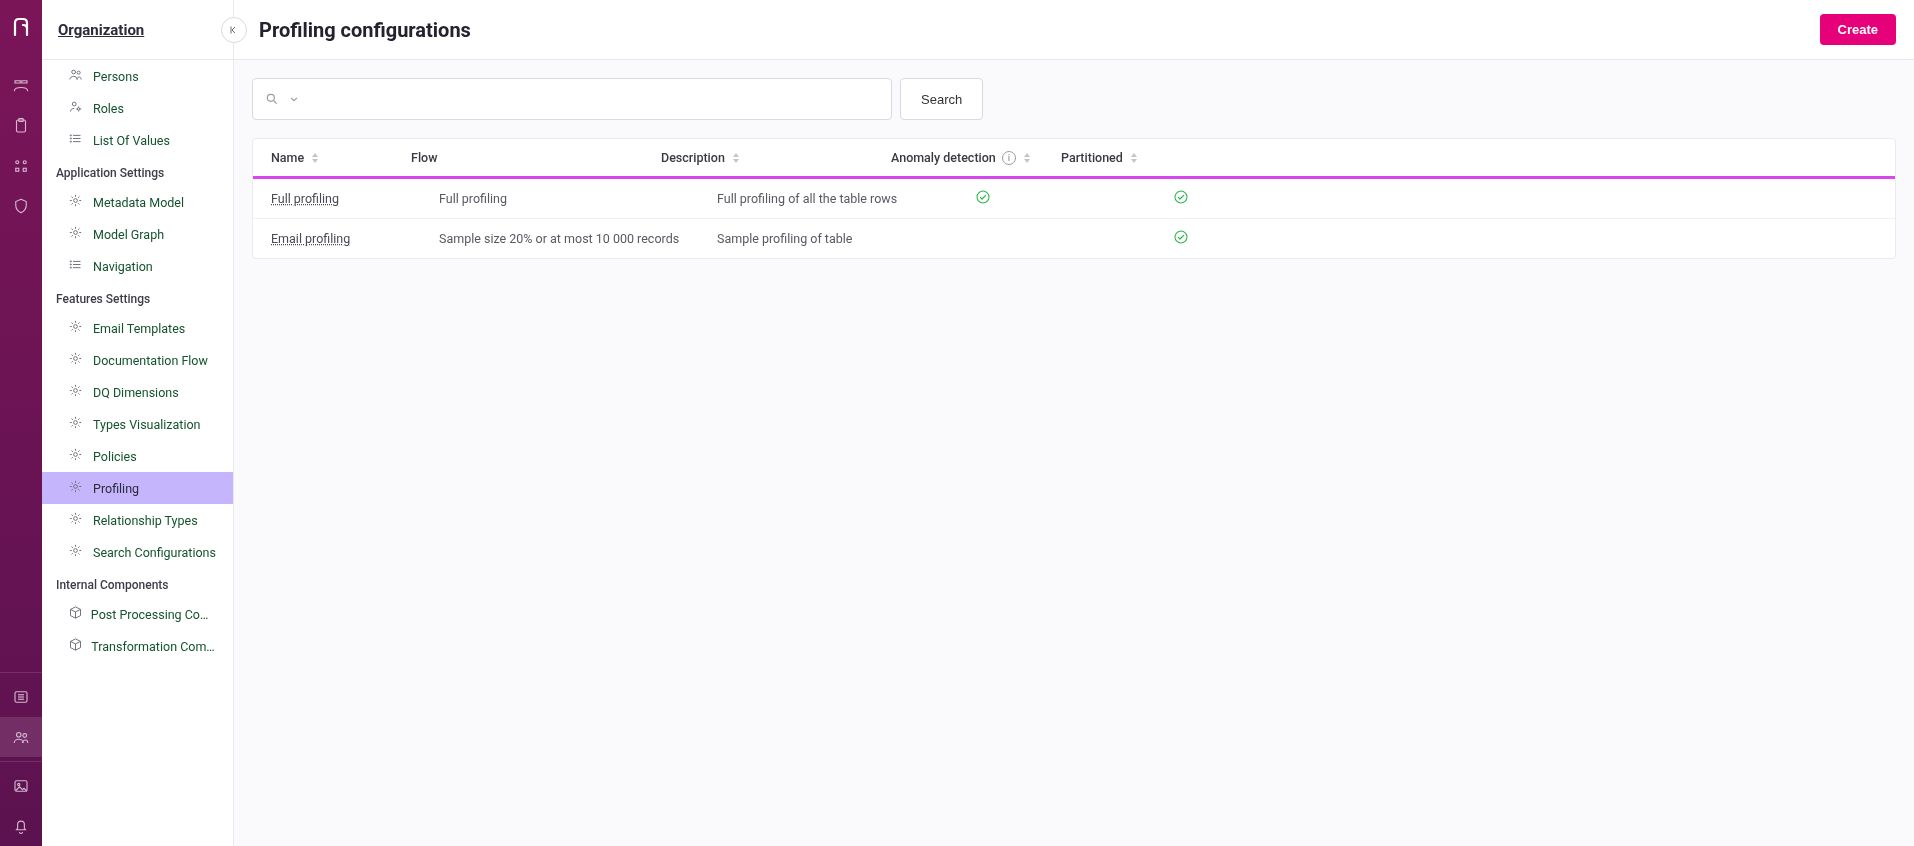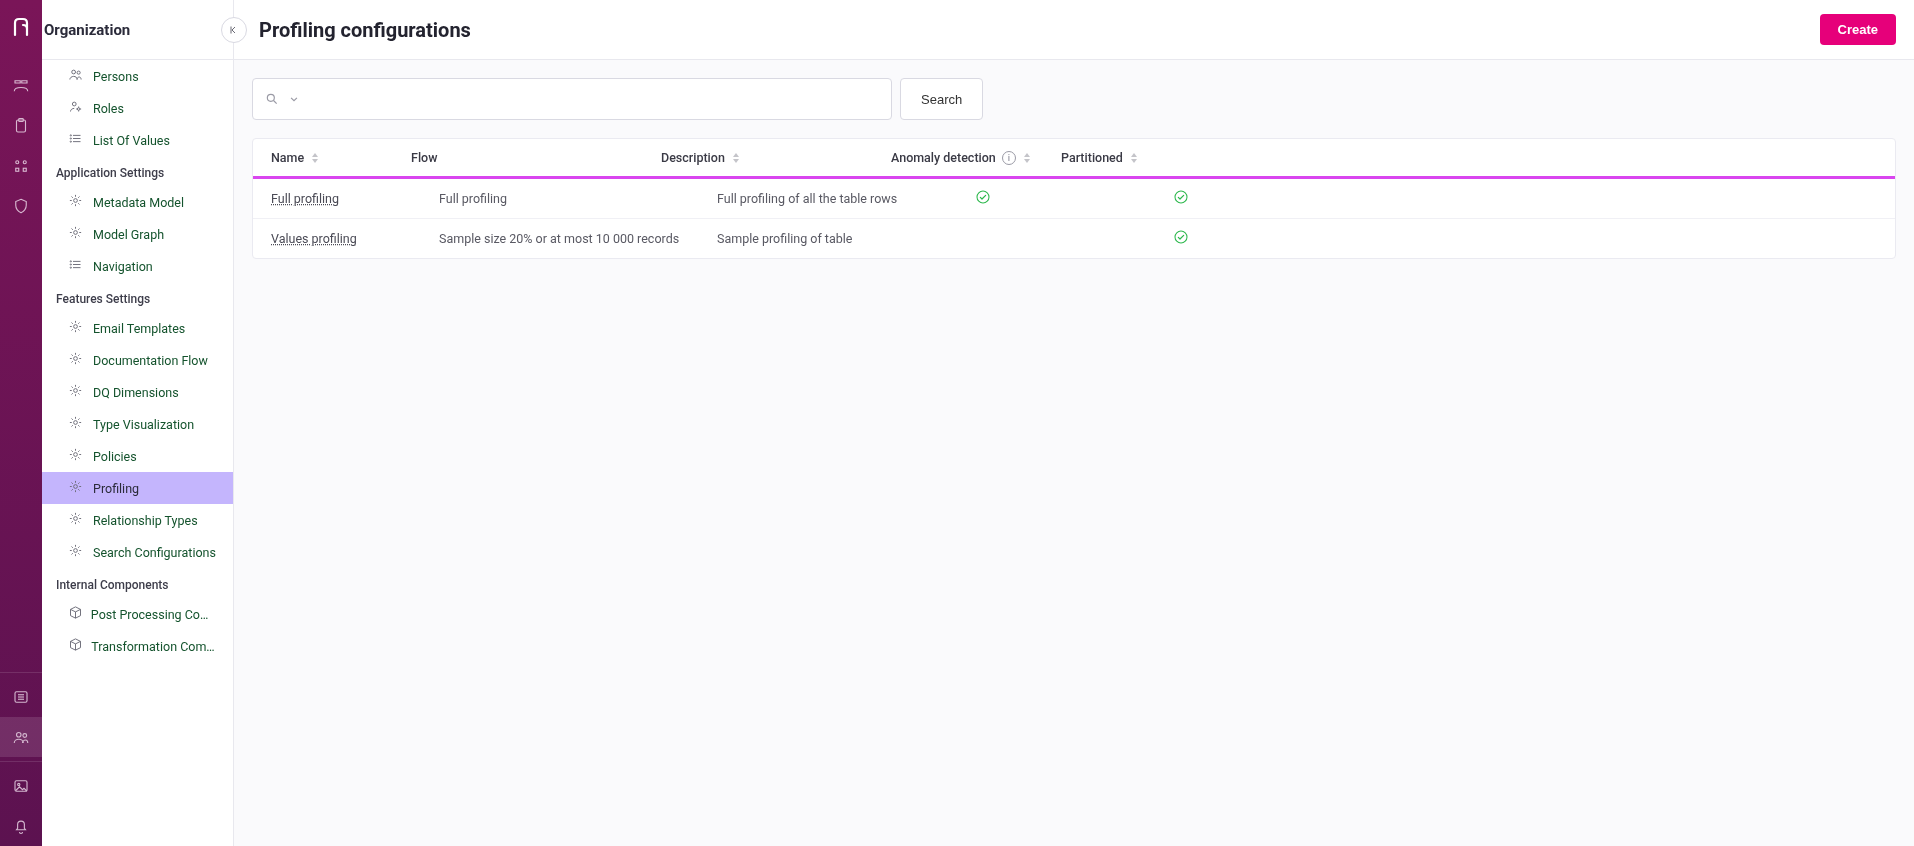--- a/index.html
+++ b/index.html
@@ -37,25 +37,26 @@
   .sidebar {
     width: 192px;
     border-right: 1px solid #e8e8ee;
     display:flex; flex-direction:column;
     background:#fff;
     overflow-y:auto;
   }
   .sidebar-header {
     height: 60px;
     display:flex; align-items:center;
-    padding: 0 2px;
+    padding: 0 16px;
     font-weight: 700;
     font-size: 15px;
     color:#2b2b3a;
     border-bottom: 1px solid #e8e8ee;
+    text-decoration: underline;
   }
   .side-group-title {
     padding: 10px 14px 6px 14px;
     font-size: 12px;
     color:#3d3d4a;
     font-weight: 500;
   }
   .side-item {
     display:flex; align-items:center; gap:10px;
     padding: 7px 14px 7px 26px;
@@ -308,21 +309,21 @@
               <circle cx="12" cy="12" r="3"></circle>
               <path d="M12 3v3M12 18v3M3 12h3M18 12h3M5.6 5.6l2.1 2.1M16.3 16.3l2.1 2.1M5.6 18.4l2.1-2.1M16.3 7.7l2.1-2.1"></path>
             </svg></span>
           <span>DQ Dimensions</span>
         </div>
         <div class="side-item">
           <span><svg viewBox="0 0 24 24">
               <circle cx="12" cy="12" r="3"></circle>
               <path d="M12 3v3M12 18v3M3 12h3M18 12h3M5.6 5.6l2.1 2.1M16.3 16.3l2.1 2.1M5.6 18.4l2.1-2.1M16.3 7.7l2.1-2.1"></path>
             </svg></span>
-          <span>Type Visualization</span>
+          <span>Types Visualization</span>
         </div>
         <div class="side-item">
           <span><svg viewBox="0 0 24 24">
               <circle cx="12" cy="12" r="3"></circle>
               <path d="M12 3v3M12 18v3M3 12h3M18 12h3M5.6 5.6l2.1 2.1M16.3 16.3l2.1 2.1M5.6 18.4l2.1-2.1M16.3 7.7l2.1-2.1"></path>
             </svg></span>
           <span>Policies</span>
         </div>
         <div class="side-item selected">
           <span><svg viewBox="0 0 24 24">
@@ -422,21 +423,21 @@
               <div><svg class="check-circle" viewBox="0 0 24 24">
                   <circle cx="12" cy="12" r="9"></circle>
                   <path d="M8 12.5l2.5 2.5L16 9.5"></path>
                 </svg></div>
               <div><svg class="check-circle" viewBox="0 0 24 24">
                   <circle cx="12" cy="12" r="9"></circle>
                   <path d="M8 12.5l2.5 2.5L16 9.5"></path>
                 </svg></div>
             </div>
             <div class="trow">
-              <div><a>Values profiling</a></div>
+              <div><a>Email profiling</a></div>
               <div>Sample size 20% or at most 10 000 records</div>
               <div>Sample profiling of table</div>
               <div></div>
               <div><svg class="check-circle" viewBox="0 0 24 24">
                   <circle cx="12" cy="12" r="9"></circle>
                   <path d="M8 12.5l2.5 2.5L16 9.5"></path>
                 </svg></div>
             </div>
           </div>
       </div>

